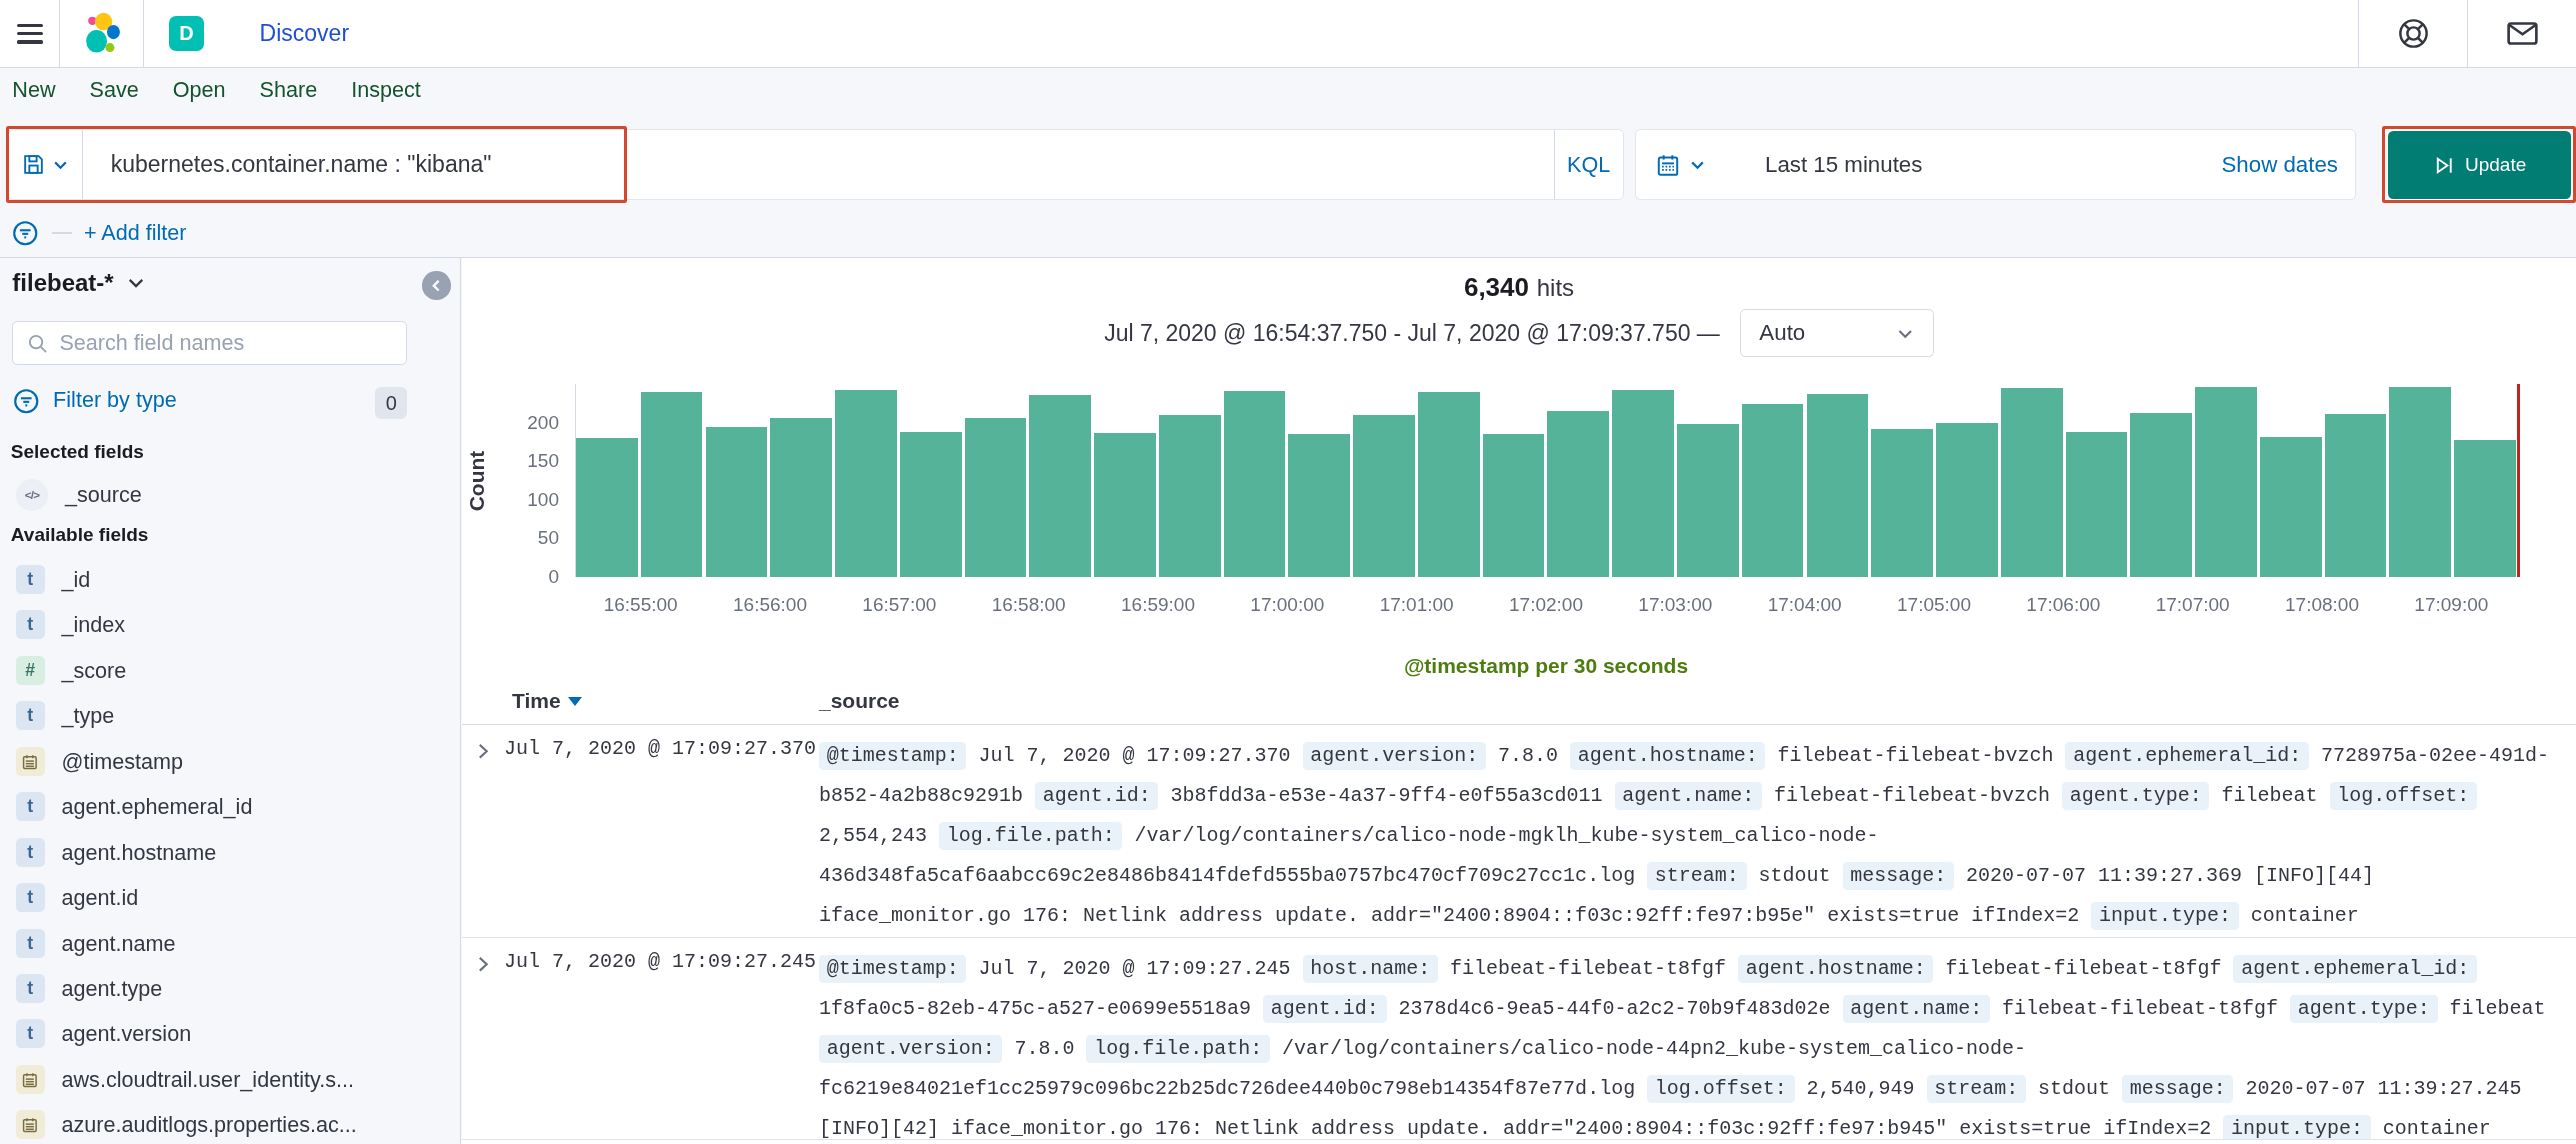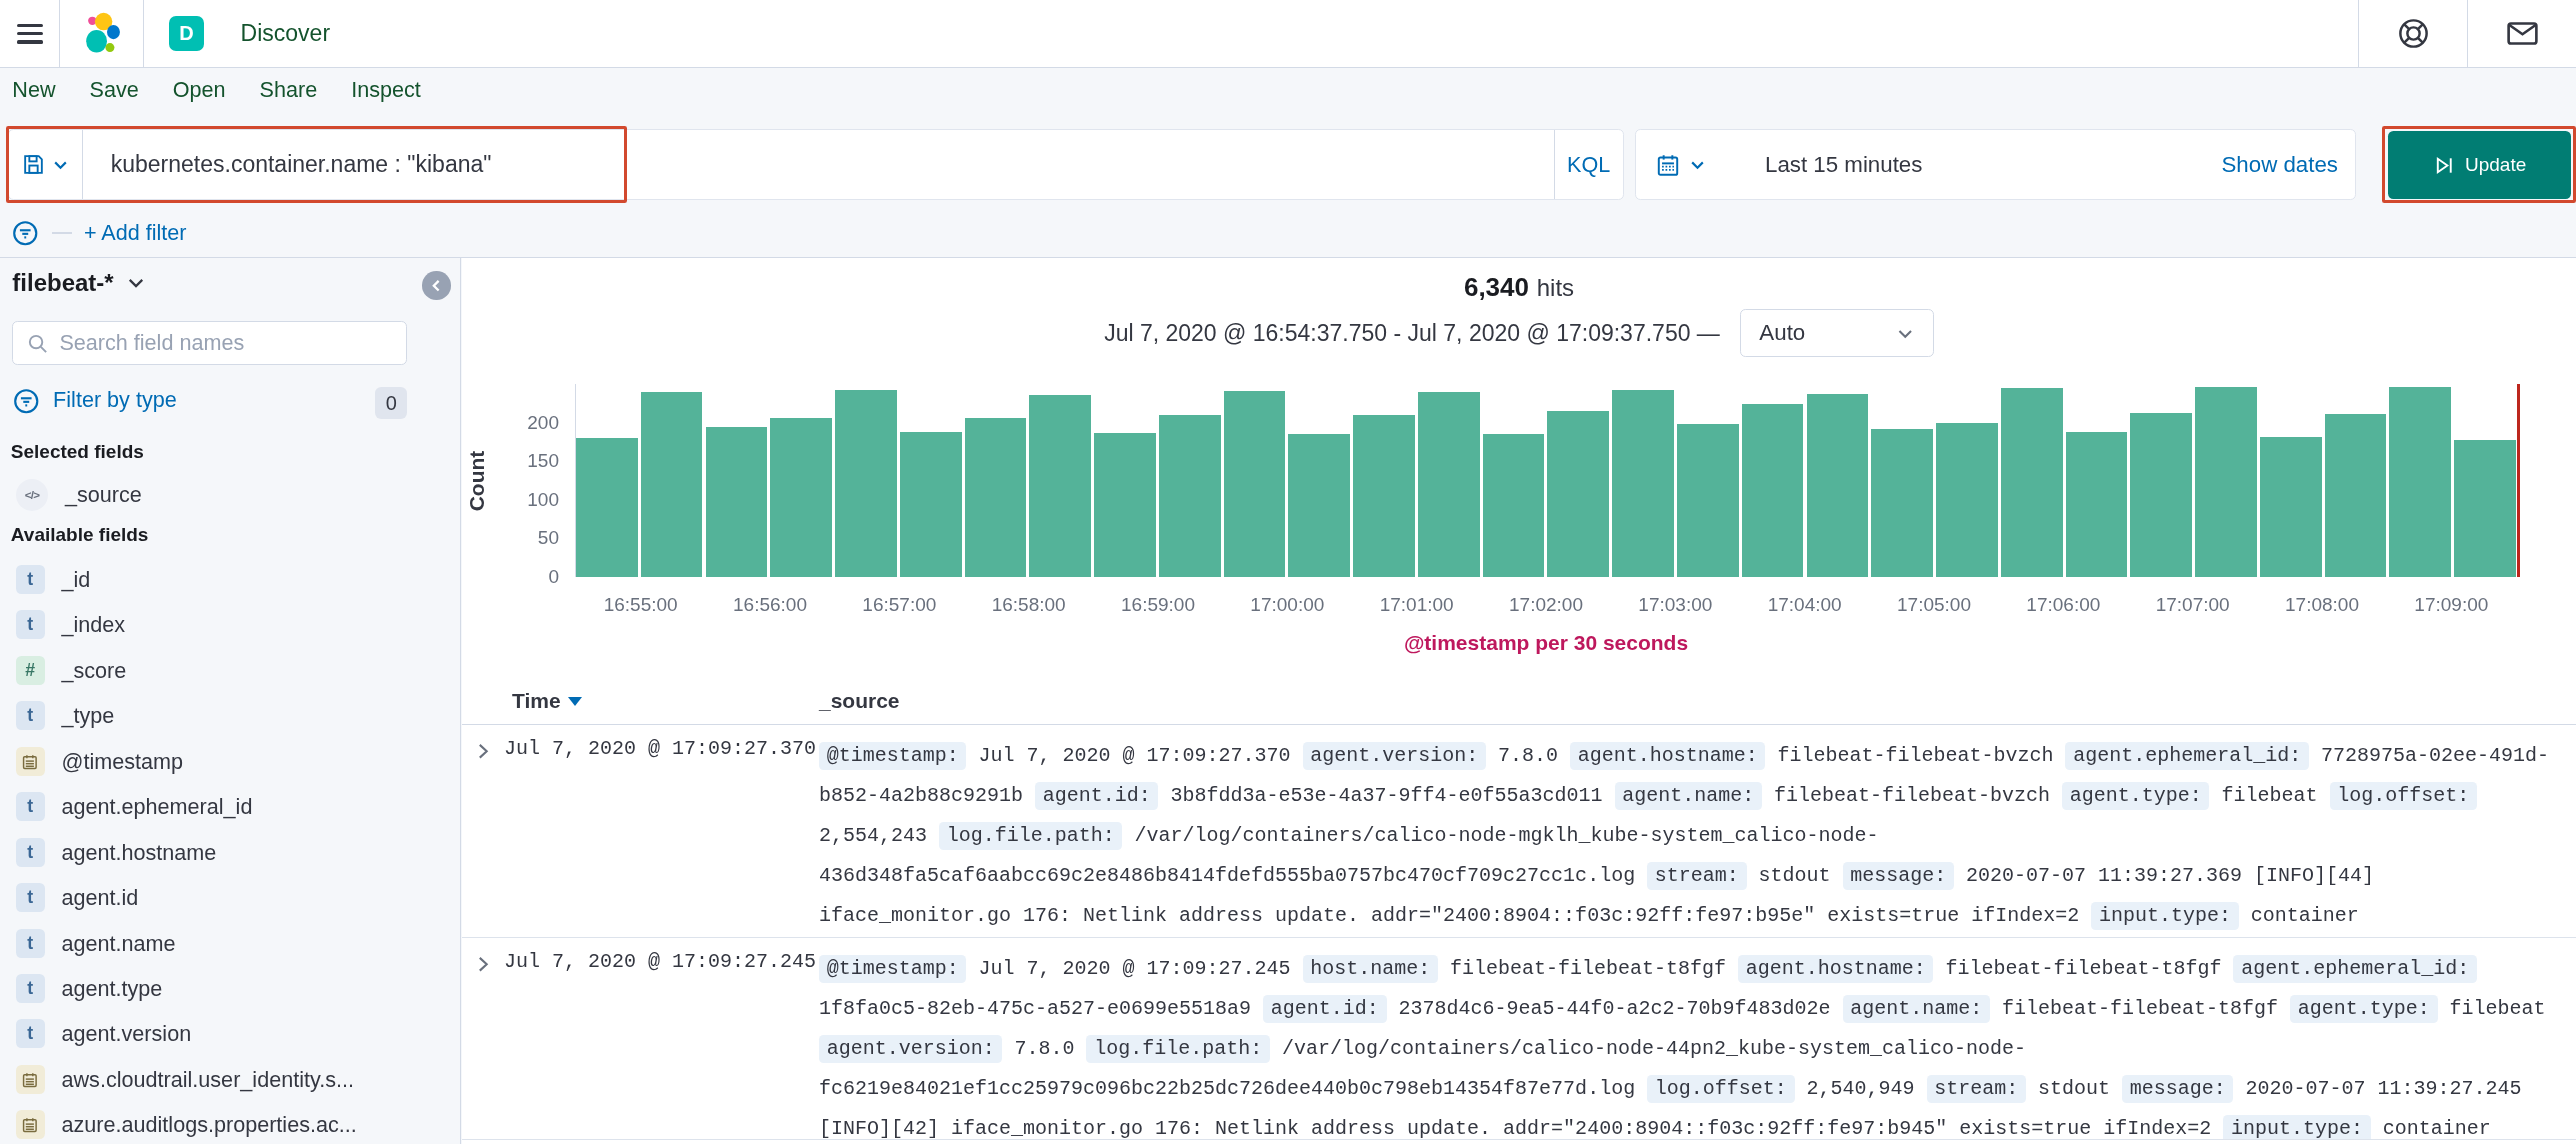--- a/index.html
+++ b/index.html
@@ -7,21 +7,21 @@
   body { font-family:"Liberation Sans", sans-serif; color:#343741; }
   #app { position:relative; width:2576px; height:1145px; background:#F5F7FA; overflow:hidden; }
 
   
   .topbar { position:absolute; left:0; top:0; width:2576px; height:68px; background:#fff; border-bottom:1.5px solid #D3DAE6; display:flex; align-items:center; }
   .tb-seg { height:68px; display:flex; align-items:center; justify-content:center; }
   .tb-div { width:0.8px; height:68px; background:#D3DAE6; }
   .hamburger { width:26px; height:20px; display:flex; flex-direction:column; justify-content:space-between; cursor:pointer; }
   .hamburger span { display:block; height:3.1px; background:#343741; border-radius:1.5px; }
   .app-badge { width:35px; height:35px; background:#00BFB3; border-radius:7px; color:#fff; font-weight:700; font-size:20px; display:flex; align-items:center; justify-content:center; }
-  .tb-title { font-size:23px; color:#14532d; margin-left:11px; }
+  .tb-title { font-size:23px; color:#1d4ed8; margin-left:30px; }
   .tb-right { margin-left:auto; display:flex; align-items:center; height:68px; }
   .tb-iconbtn { width:108px; height:68px; display:flex; align-items:center; justify-content:center; cursor:pointer; }
 
   
   .navlinks { position:absolute; left:12.3px; top:77px; display:flex; gap:34px; }
   .nav-link { color:#14532d; font-size:21.6px; cursor:pointer; }
 
   
   .queryunit { position:absolute; left:7.7px; top:129px; height:71px; width:1616px; background:#fff; border:0.8px solid #E0E5EE; border-radius:5.4px; display:flex; align-items:stretch; }
   .save-btn { width:74px; border-right:0.8px solid #D3DAE6; display:flex; align-items:center; justify-content:center; gap:6.2px; cursor:pointer; }
@@ -78,21 +78,21 @@
   .interval-select span { font-size:22.3px; }
   .interval-select svg { margin-left:auto; }
 
   .plot { position:absolute; left:113px; top:126px; width:1941px; height:193px; border-left:1.5px solid #D3DAE6; }
   .bars { position:absolute; left:0; bottom:0; width:100%; height:100%; display:flex; align-items:flex-end; gap:3.1px; }
   .bar { flex:1; background:#54B399; }
   .ytick { position:absolute; right:calc(100% + 17px); width:69px; text-align:right; font-size:19px; color:#69707D; }
   .ylab { position:absolute; left:-99px; top:50%; transform:translate(-50%,-50%) rotate(-90deg); font-size:21px; font-weight:700; color:#343741; }
   .endline { position:absolute; right:-3.9px; top:0; width:3.1px; height:100%; background:#BD271E; }
   .xtick { position:absolute; top:210px; transform:translateX(-50%); font-size:19px; color:#69707D; white-space:nowrap; }
-  .xlabel { position:absolute; left:0; top:247px; width:100%; text-align:center; font-size:21px; font-weight:700; color:#be185d; }
+  .xlabel { position:absolute; left:0; top:270px; width:100%; text-align:center; font-size:21px; font-weight:700; color:#4d7c0f; }
 
   
   .thead { position:absolute; left:0; top:425px; width:2114px; height:42px; border-bottom:1.5px solid #D3DAE6; }
   .th-time { position:absolute; left:50px; top:6.2px; font-size:21px; font-weight:700; display:flex; align-items:center; gap:7.7px; cursor:pointer; }
   .sort-caret { width:0; height:0; border-left:7px solid transparent; border-right:7px solid transparent; border-top:9.2px solid #006BB4; }
   .th-source { position:absolute; left:357px; top:6.2px; font-size:21px; font-weight:700; }
   .docrows { position:absolute; left:0; top:467px; width:2114px; }
   .doc-row { position:relative; width:2114px; overflow:hidden; border-bottom:1.5px solid #DDE3EC; }
   .doc-expand { position:absolute; left:12.3px; top:17px; cursor:pointer; }
   .doc-time { position:absolute; left:42px; top:12.3px; font-family:"Liberation Mono", monospace; font-size:20px; color:#343741; }

